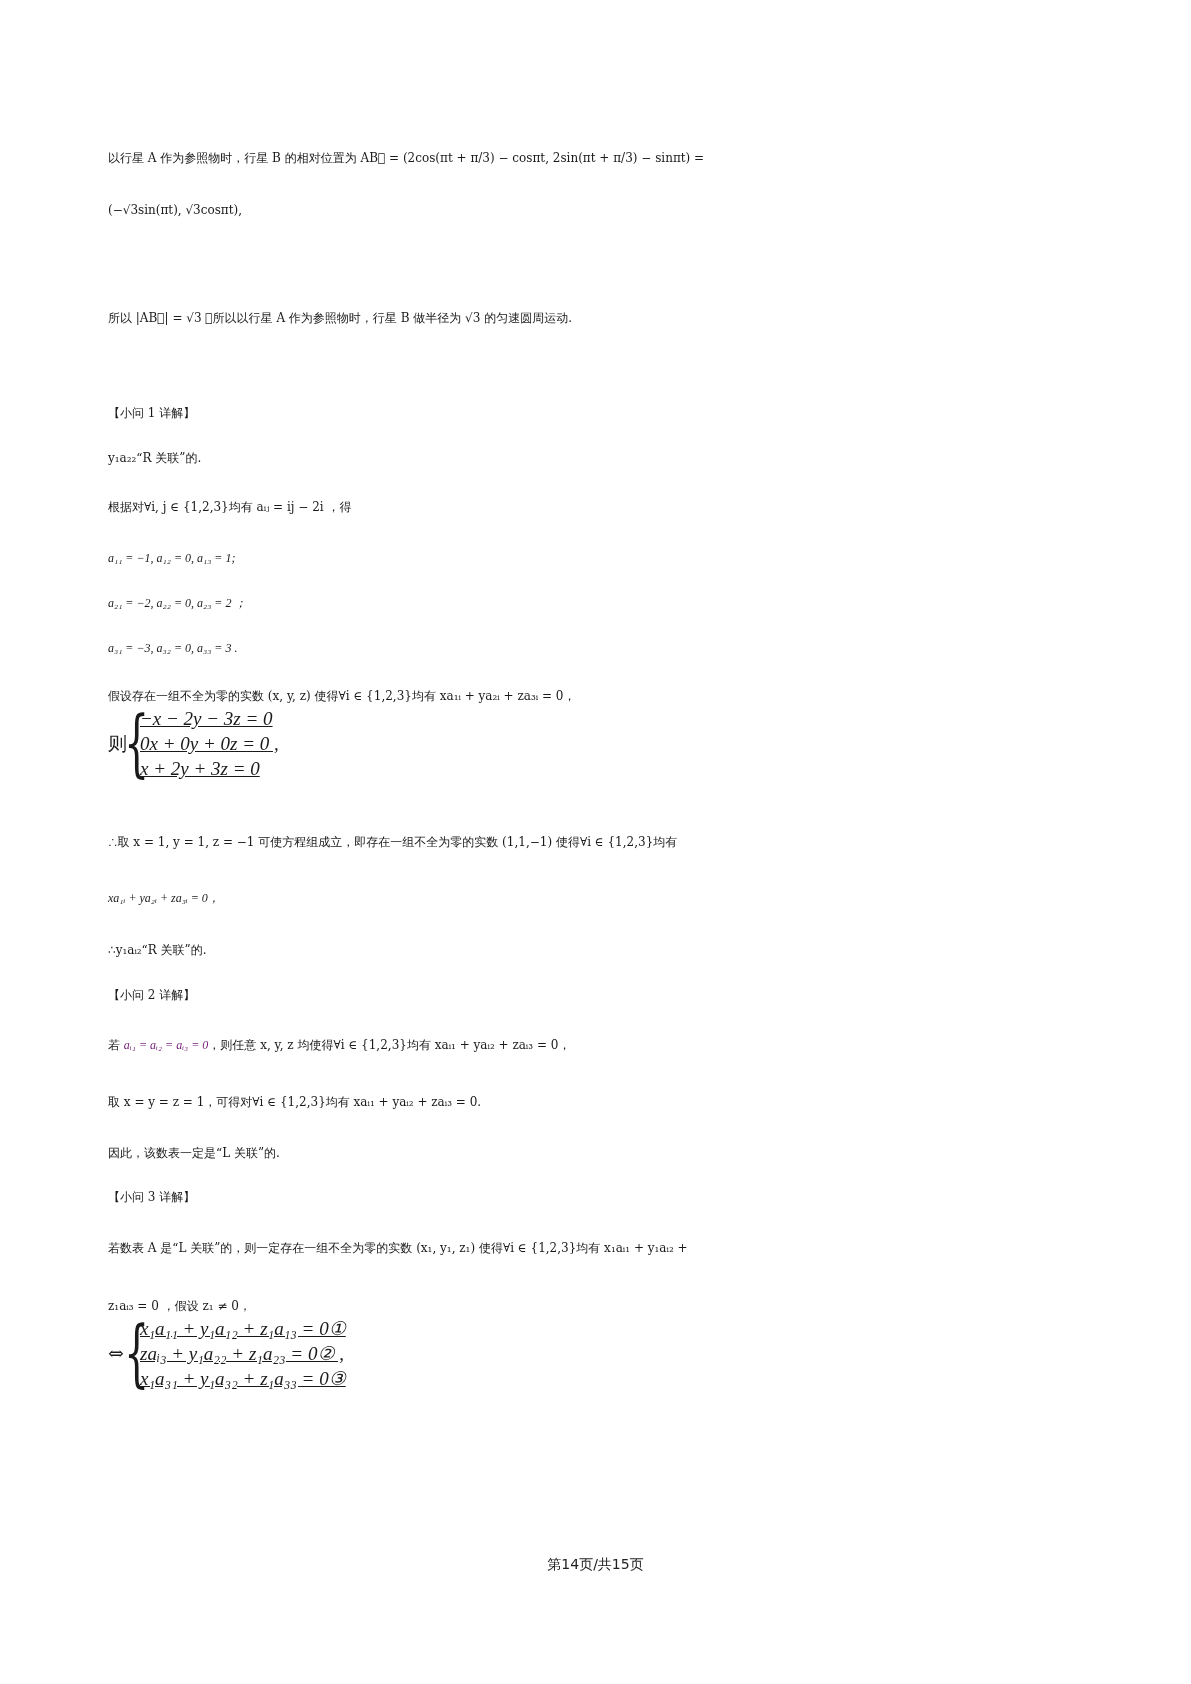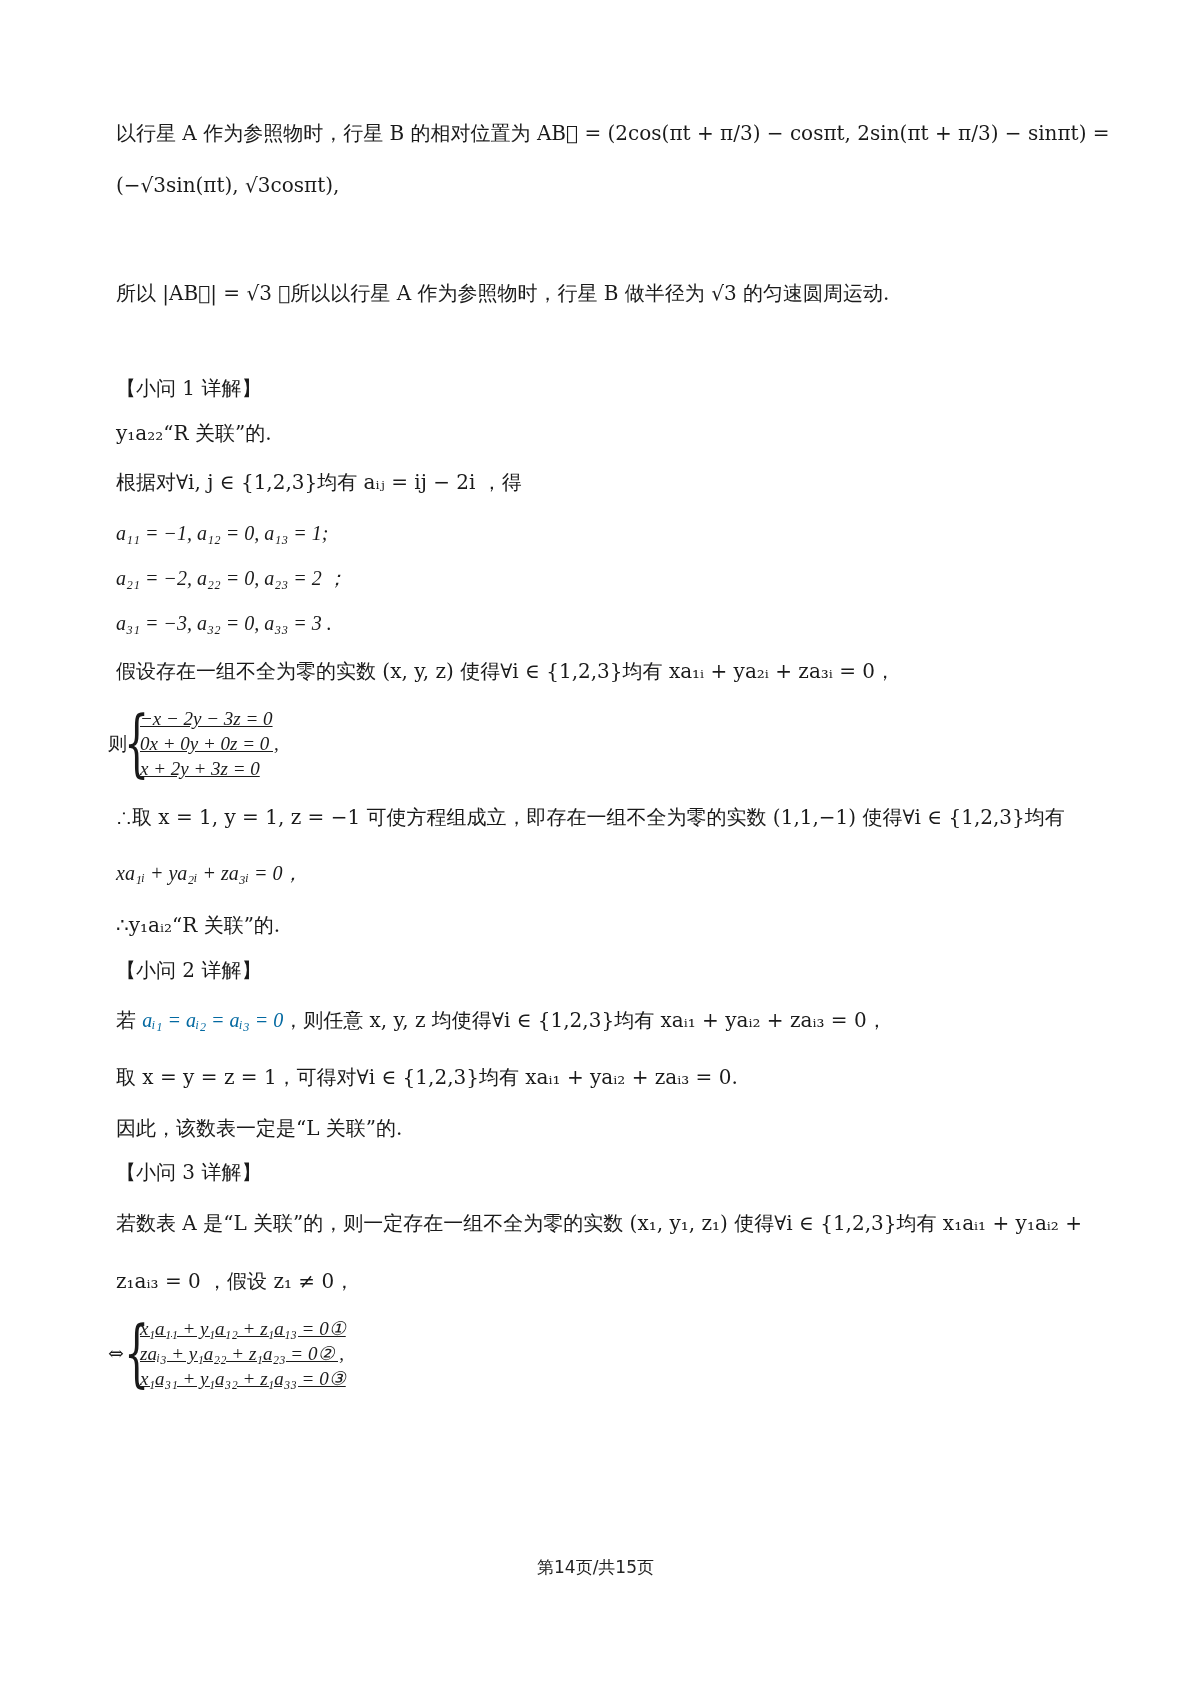--- a/index.html
+++ b/index.html
@@ -1,29 +1,29 @@
 <!DOCTYPE html>
 <html><head>
 <meta charset="utf-8">
 <style>
   html, body { margin: 0; padding: 0; background: #ffffff; }
   body { width: 1191px; height: 1684px; position: relative; overflow: hidden;
          font-family: "DejaVu Serif", "Liberation Serif", serif; color: #1a1a1a; }
   .page { position: absolute; left: 0; top: 0; width: 1191px; height: 1684px; }
-  .line { position: absolute; left: 116px; font-size: 20px; line-height: 26px; white-space: nowrap; }
+  .line { position: absolute; left: 108px; font-size: 12px; line-height: 26px; white-space: nowrap; margin-top: 25px; }
   .math { font-family: "Liberation Serif", "DejaVu Serif", serif; font-style: italic; }
-  .red { color: #0369a1; }
+  .red { color: #701a75; }
   .sys { position: absolute; left: 108px; font-size: 19px; line-height: 25px; }
   .sys .brace { position: absolute; left: 16px; top: -2px; font-size: 72px; line-height: 78px;
                 font-family: "DejaVu Serif", serif; transform: scaleX(0.55); transform-origin: left top; }
   .sys .lead { position: absolute; left: 0; }
   .sys .rows { position: absolute; left: 32px; top: 0; }
   .sys .row { white-space: nowrap; text-decoration: underline; }
   .footer { position: absolute; top: 1556px; left: 0; width: 1191px; text-align: center;
-            font-size: 17px; font-family: "DejaVu Sans", "Liberation Sans", sans-serif; color: #222; }
+            font-size: 14px; font-family: "DejaVu Sans", "Liberation Sans", sans-serif; color: #222; }
 </style>
 </head>
 <body>
 
 <div class="page">
 
   <div class="line" style="top:120px">以行星 A 作为参照物时，行星 B 的相对位置为 AB⃗ = (2cos(πt + π/3) − cosπt, 2sin(πt + π/3) − sinπt) =</div>
   <div class="line" style="top:172px">(−√3sin(πt), √3cosπt),</div>
   <div class="line" style="top:280px">所以 |AB⃗| = √3 ，所以以行星 A 作为参照物时，行星 B 做半径为 √3 的匀速圆周运动.</div>
 

